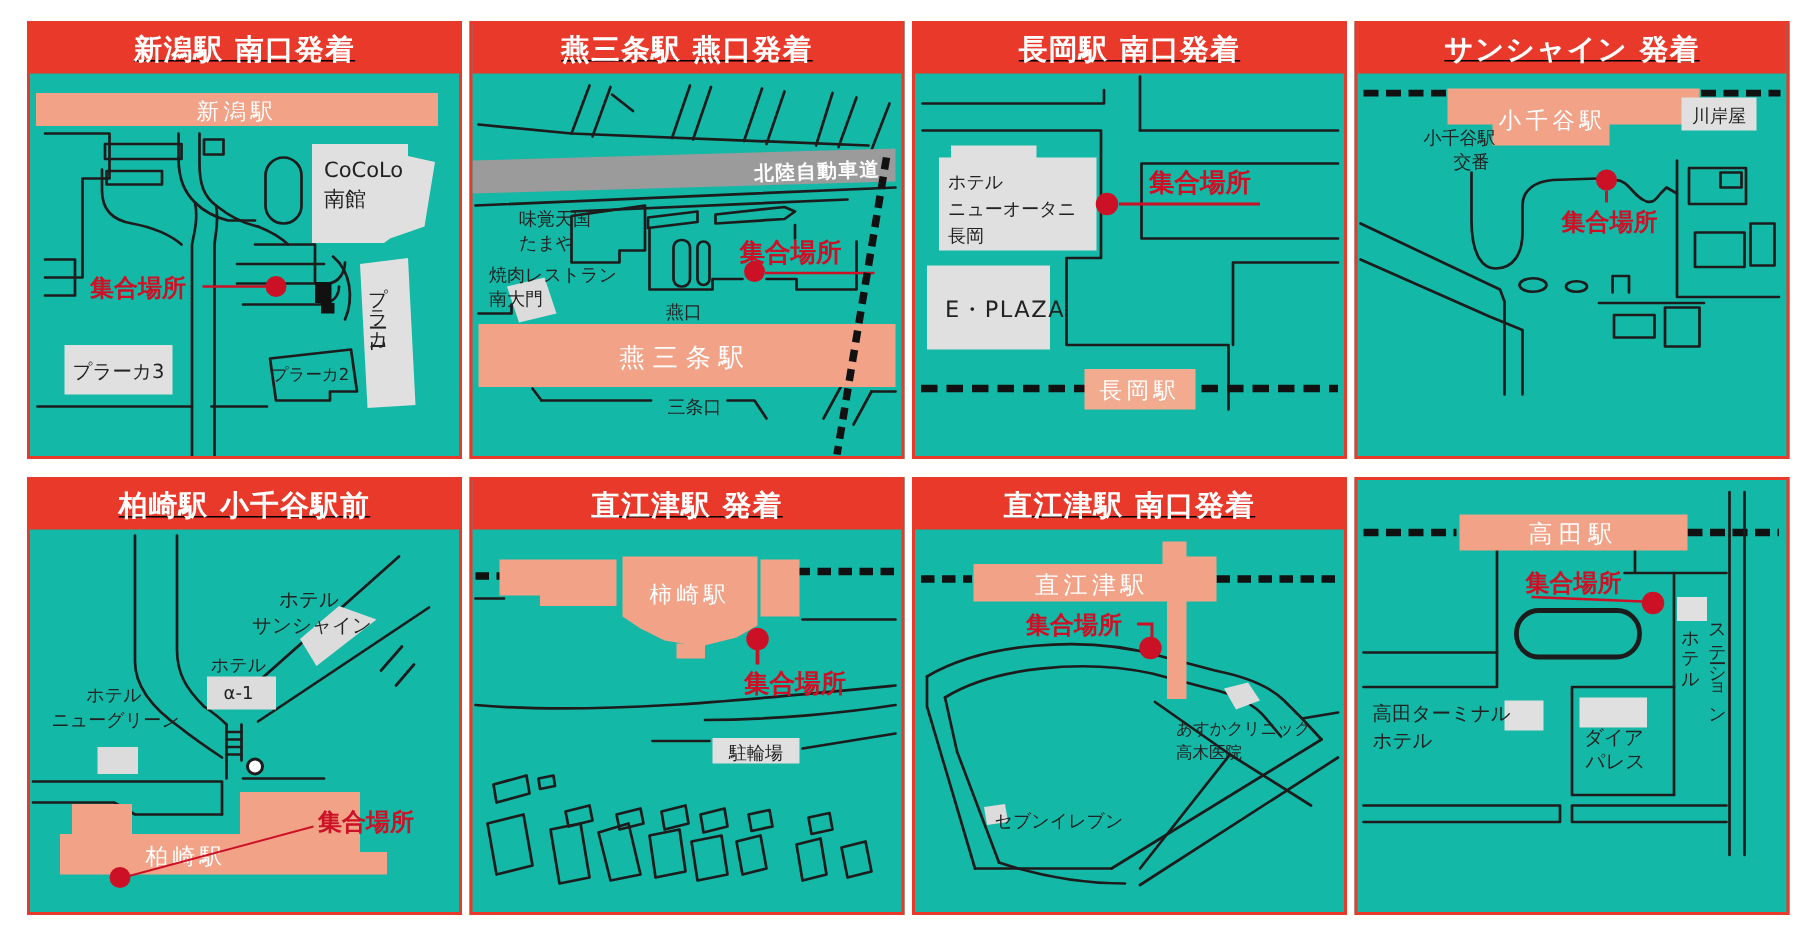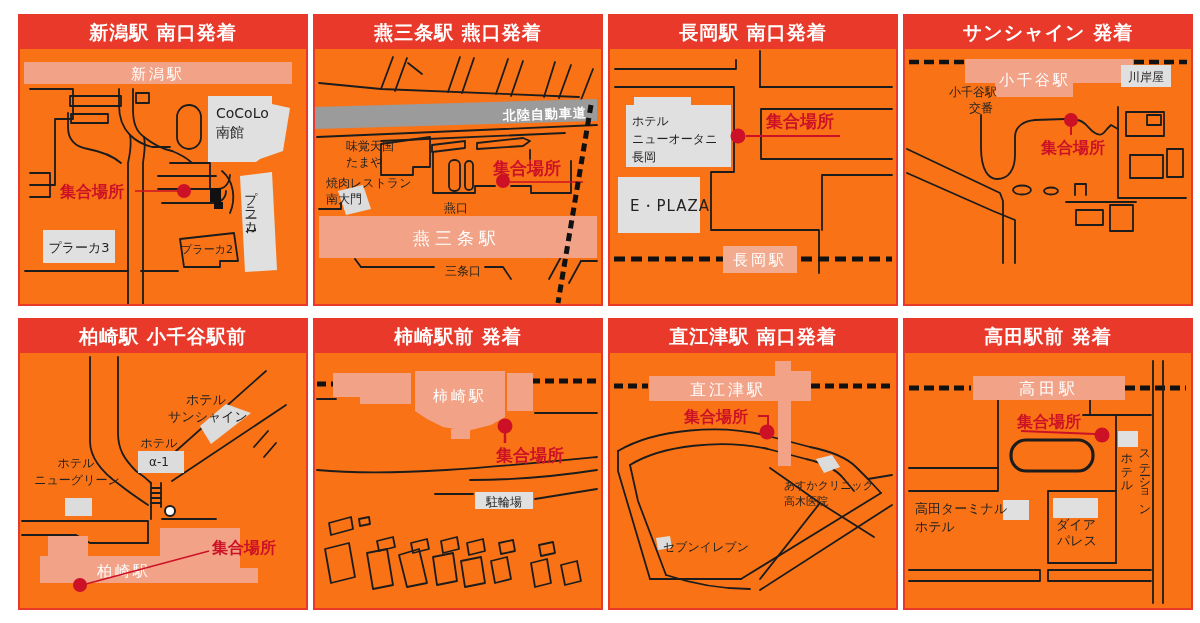--- a/index.html
+++ b/index.html
@@ -1,17 +1,17 @@
 <!DOCTYPE html>
 <html><head>
 <meta charset="utf-8">
 <style>
   html,body{margin:0;padding:0;background:#ffffff;}
   body{width:1200px;height:623px;position:relative;font-family:"DejaVu Sans","Liberation Sans",sans-serif;}
-  .panel{position:absolute;width:286px;height:288px;border:2px solid #e8392a;background:#f97316;}
+  .panel{position:absolute;width:286px;height:288px;border:2px solid #e8392a;background:#14b8a6;text-decoration:underline;}
   .panel-header{height:33px;background:#e8392a;color:#fff;font-size:19px;font-weight:bold;
     display:flex;align-items:center;justify-content:center;letter-spacing:1px;}
   .panel-map{width:310px;height:255px;}
   svg{display:block;}
   svg text{font-family:"DejaVu Sans","Liberation Sans",sans-serif;fill:#222;}
   .lbl{font-size:12px;}
   .lbl-s{font-size:11px;}
   .lbl-l{font-size:13px;}
   .station-t{fill:#ffffff;font-size:15px;letter-spacing:3px;}
   .meet{fill:#cc1126;font-weight:bold;font-size:16px;}
@@ -214,21 +214,21 @@
     <polygon points="20,230 20,203 28,203 28,183 68,183 68,203 140,203 140,175 220,175 220,215 238,215 238,230" fill="#f2a287"></polygon>
     <text x="104" y="223" text-anchor="middle" class="station-t">柏崎駅</text>
     <line x1="189" y1="198" x2="66" y2="231" stroke="#cc1126" stroke-width="1.3"></line>
     <circle cx="60" cy="232" r="7" fill="#cc1126"></circle>
     <text x="192" y="200" class="meet">集合場所</text>
   </svg>
   </div>
 </div>
 
 <div class="panel" style="left:313px;top:318px">
-  <div class="panel-header">柿崎駅前 発着</div>
+  <div class="panel-header">直江津駅 発着</div>
   <div class="panel-map">
   <svg width="286" height="255" viewBox="0 0 286 255">
     <path d="M2,31 H32" stroke="#111" stroke-width="5" stroke-dasharray="9 5" fill="none"></path>
     <path d="M216,28 H282" stroke="#111" stroke-width="5" stroke-dasharray="9 5" fill="none"></path>
     <g class="roads">
       <path d="M2,46 H21"></path>
       <path d="M220,60 H282"></path>
       <path d="M2,117 C80,124 180,114 282,104"></path>
       <path d="M155,127 C200,127 250,122 282,117"></path>
       <path d="M120,141 H158"></path>
@@ -292,21 +292,20 @@
     <polygon points="206,106 222,102 230,114 214,120" fill="#dcdcdc"></polygon>
     <text x="174" y="136" class="lbl-s">あすかクリニック</text>
     <text x="174" y="152" class="lbl-s">高木医院</text>
     <polygon points="46,185 60,183 62,195 48,197" fill="#dcdcdc"></polygon>
     <text x="53" y="198" class="lbl">セブンイレブン</text>
   </svg>
   </div>
 </div>
 
 <div class="panel" style="left:903px;top:318px">
-  <div class="panel-header">高田駅前 発着</div>
   <div class="panel-map">
   <svg width="286" height="255" viewBox="0 0 286 255">
     <path d="M4,35 H66" stroke="#111" stroke-width="5" stroke-dasharray="10 5" fill="none"></path>
     <path d="M220,35 H281" stroke="#111" stroke-width="5" stroke-dasharray="10 5" fill="none"></path>
     <g class="roads">
       <path d="M248,8 V250 M258,8 V250"></path>
       <path d="M93,47 V138 H4"></path>
       <path d="M4,115 H93"></path>
       <path d="M185,47 V62 M178,62 H246"></path>
       <path d="M211,63 V210"></path>

